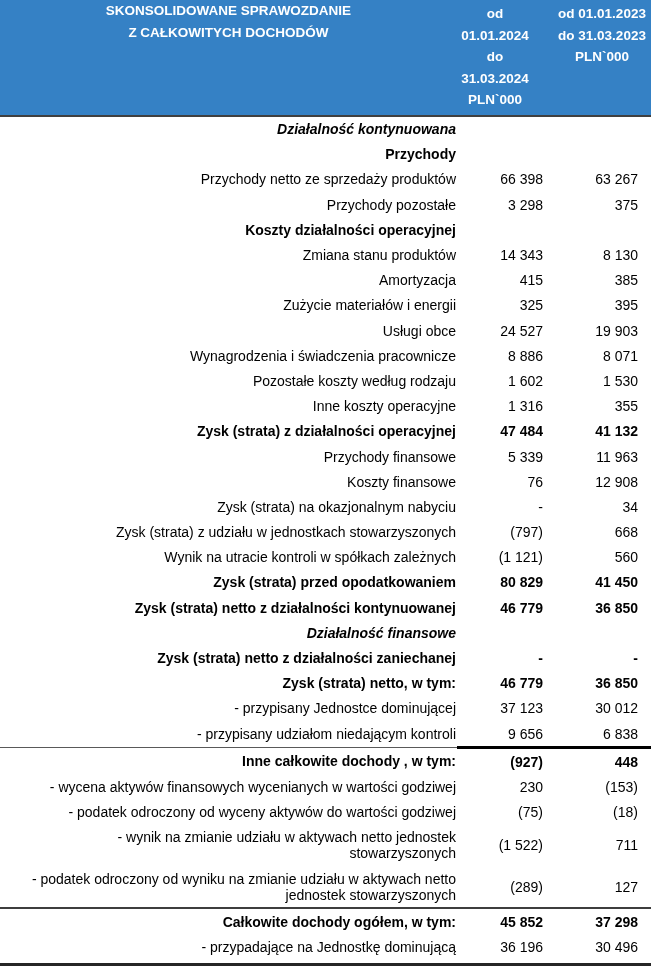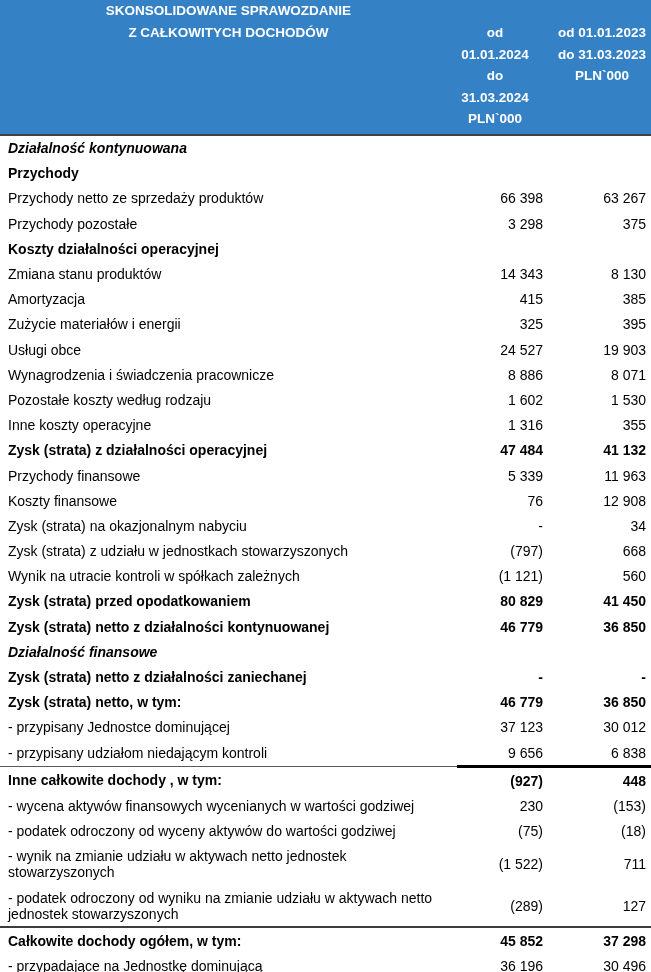--- a/index.html
+++ b/index.html
@@ -23,42 +23,42 @@
   col.c-label { width: 457px; }
   col.c-val   { width: 97px; }
 
   
   thead th {
     background: var(--header-bg, #3581c5);
     color: var(--header-text, #fff);
     font-weight: bold;
     font-size: 13.5px;
     vertical-align: top;
-    padding-top: 22px;
+    padding-top: 3px;
     padding-bottom: 4px;
     border-bottom: 2.5px solid var(--rule-dark, #404040);
   }
   thead th div { line-height: 21.5px; }
   th.title-cell { text-align: center; padding-top: 0; }
   th.p-cell { text-align: center; }
   th.p-2024 { padding-right: 22px; }
   th.p-2023 { padding-right: 2px; }
 
   
   tbody td {
     font-size: 14px;
     line-height: 16px;
     padding-top: 4.6px;
     padding-bottom: 4.6px;
     vertical-align: middle;
   }
-  td.label { text-align: left; padding-left: 8px; }
+  td.label { text-align: right; padding-left: 8px; }
   td.v  { text-align: right; }
   td.v1 { padding-right: 11px; }
-  td.v2 { padding-right: 5px; }
+  td.v2 { padding-right: 13px; }
 
   tr.r-si .label { font-weight: bold; font-style: italic; }
   tr.r-sb .label { font-weight: bold; margin-top: 8px; }
   tr.r-t  td     { font-weight: bold; }
 
   tr.sep-heavy-num .label { border-bottom: 1.5px solid #595959; }
   tr.sep-heavy-num .v     { border-bottom: 3px solid var(--rule-black, #000); }
   tr.sep-full td          { border-bottom: 2px solid #3d3d3d; }
 </style>
 </head>

